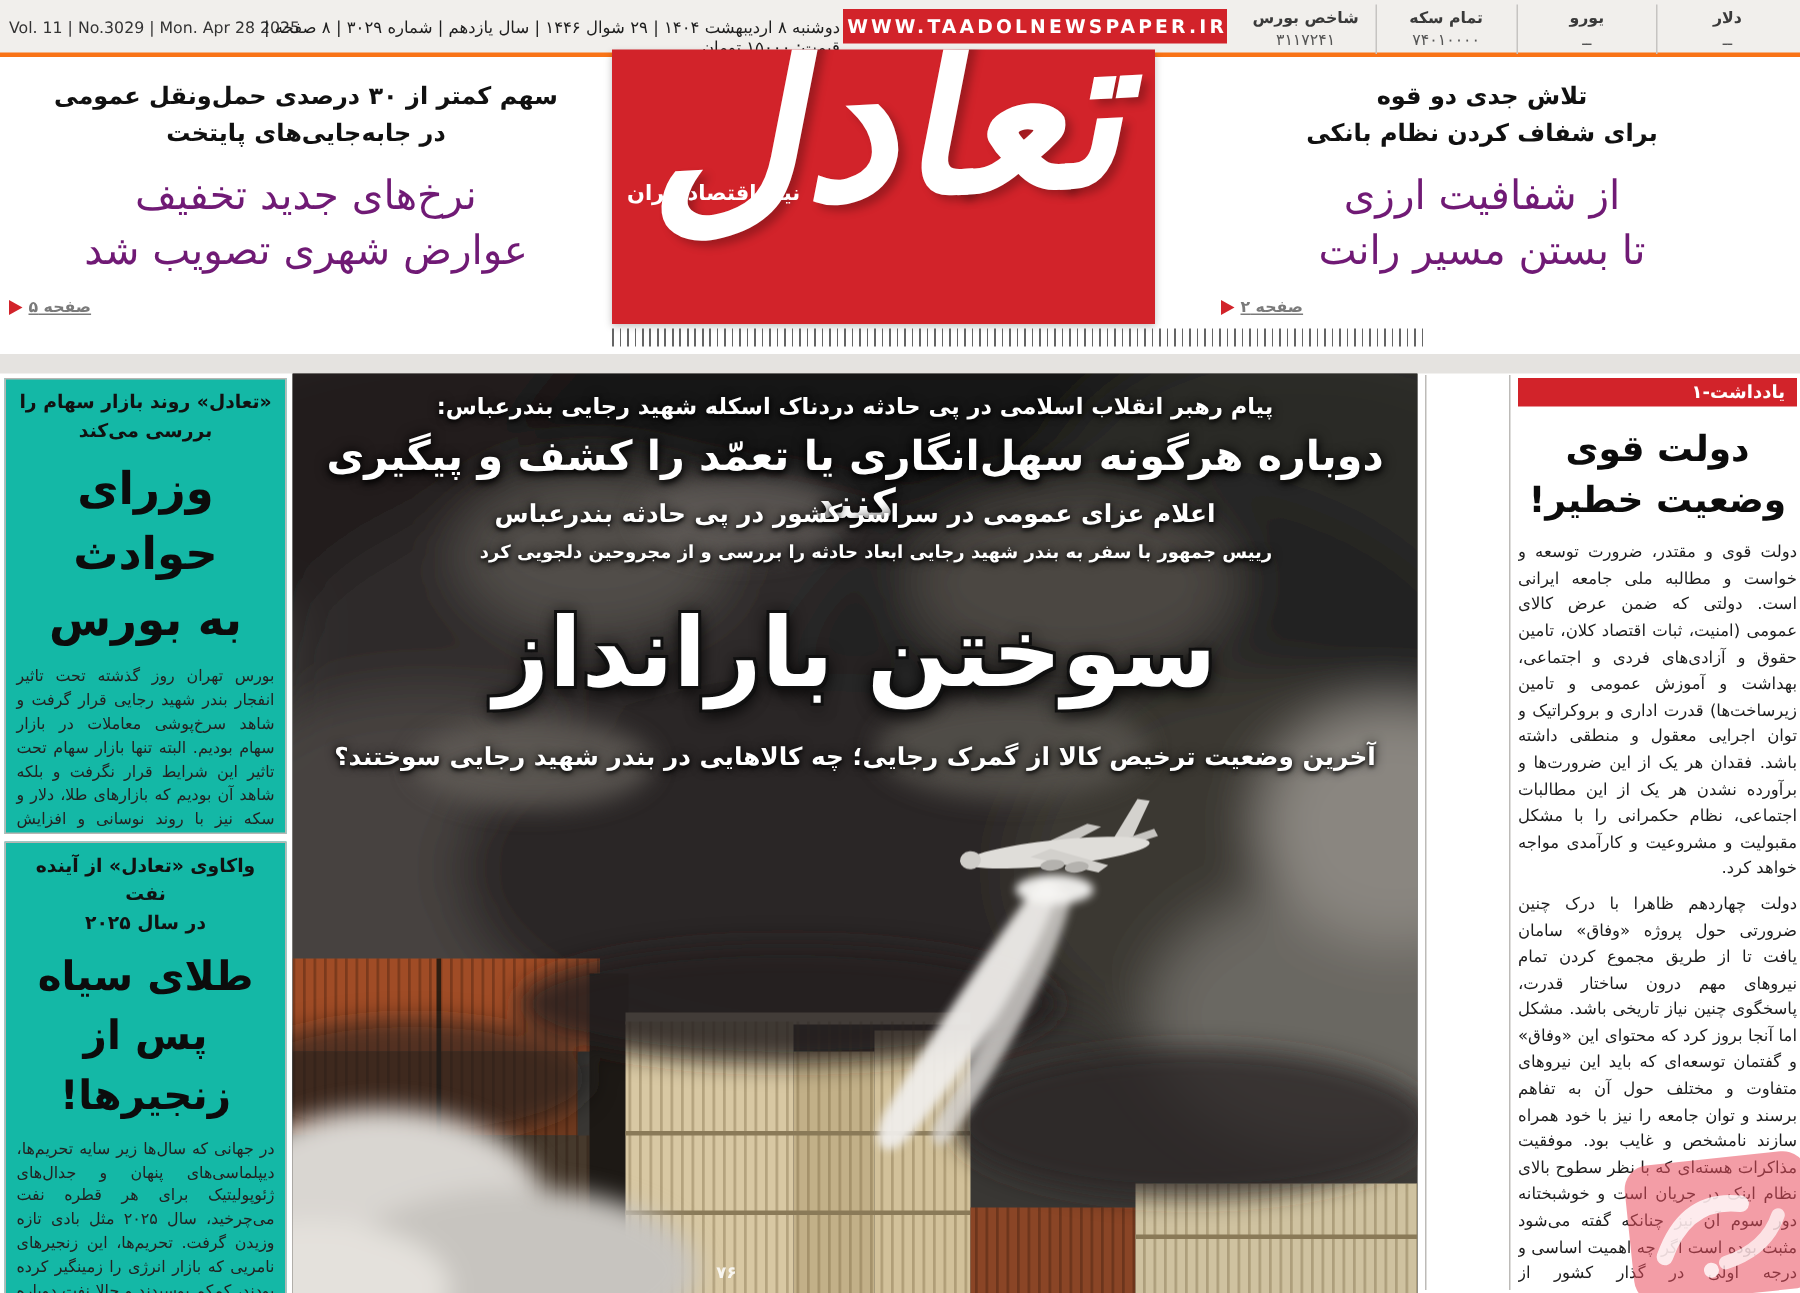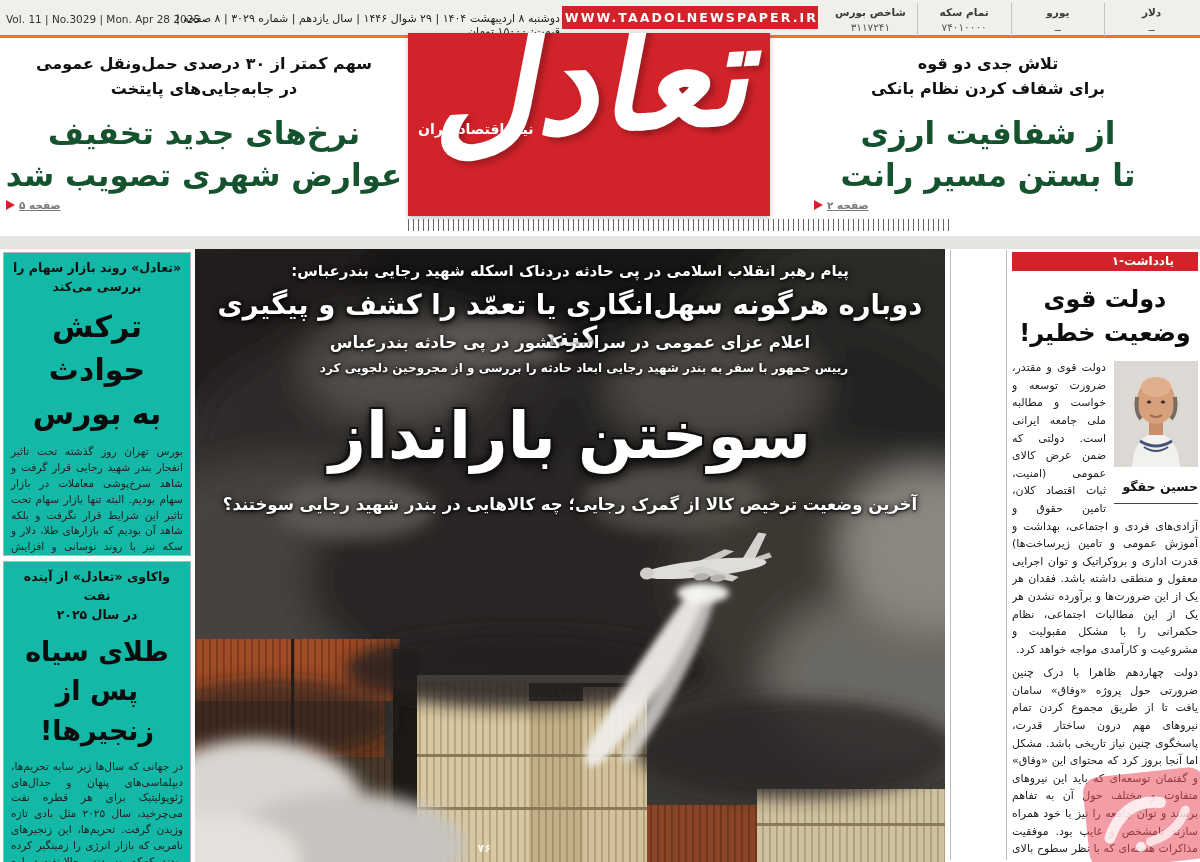--- a/index.html
+++ b/index.html
@@ -28,21 +28,21 @@
   .logo-tagline { position:absolute; left:10px; top:88px; color:#fff; font-size:14px; font-weight:bold; }
   .ruler { position:absolute; left:408px; top:219px; width:542px; height:12px;
            background:repeating-linear-gradient(90deg,#4a4a4a 0 1px, transparent 1px 5px); opacity:.85; }
   .gray-band { position:absolute; left:0; top:236px; width:1200px; height:13px; background:#e5e3e0; }
 
   
   .hl { position:absolute; top:52px; text-align:center; }
   .hl-left  { left:4px;   width:400px; }
   .hl-right { left:782px; width:412px; }
   .hl .kicker { font-size:16px; font-weight:bold; color:#111; line-height:1.55; }
-  .hl .title  { margin-top:10px; font-size:31px; font-weight:bold; color:#14532d; line-height:1.38; }
+  .hl .title  { margin-top:10px; font-size:27px; font-weight:normal; color:#701a75; line-height:1.38; }
   .pagemark { position:absolute; display:flex; align-items:center; gap:4px; direction:ltr; cursor:pointer; }
   .pm-left  { left:6px;   top:199px; }
   .pm-right { left:814px; top:199px; }
   .tri { width:0; height:0; border-top:5px solid transparent; border-bottom:5px solid transparent; border-left:9px solid #d2232a; }
   .pm-text { font-size:10.5px; color:#7a7a7a; font-weight:bold;text-decoration:underline; }
 
   
   .lbox { position:absolute; left:3px; width:188px; border:1px solid #b8b6b3; background:#14b8a6;
           padding:6px 7px; text-align:center; overflow:hidden; }
   .lbox1 { top:252px; height:304px; }
@@ -66,21 +66,21 @@
                            0 0 12px rgba(0,0,0,.85), 0 5px 10px rgba(0,0,0,.6); }
   .ov-deck   { top:246px; font-size:16.5px; }
 
   
   .vr { position:absolute; top:250px; height:610px; width:1px; background:#bdbbb8; }
   .vr1 { left:950px; } .vr2 { left:1006px; }
 
   
   .note { position:absolute; left:1012px; top:252px; width:186px; height:608px; overflow:hidden; }
   .note-bar { height:19px; background:#d2232a; color:#fff; font-size:12px; font-weight:bold;
-              line-height:19px; padding:0 24px; text-align:right; }
+              line-height:19px; padding:0 8px; text-align:right; }
   .note-title { text-align:center; font-size:24px; font-weight:bold; line-height:1.4; margin:12px 0 9px; color:#0c0c0c; }
   .note-body { font-size:11px; line-height:1.6; text-align:justify; color:#1c1c1c; }
   .note-body p { margin:0 0 6px; }
   .note-fig { float:right; width:84px; margin:2px 0 4px 8px; }
   .note-fig .cap { font-size:12.5px; font-weight:bold; color:#111; margin-top:4px; padding-bottom:6px;
                    border-bottom:1px solid #444; text-align:right; }
 
   
   .watermark { position:absolute; left:1086px; top:772px; width:122px; height:92px;
                background:rgba(234,77,92,.55); border-radius:16px; transform:rotate(-6deg); cursor:pointer; }
@@ -140,21 +140,21 @@
 تا بستن مسیر رانت</div>
   </div>
   <div class="pagemark pm-right">
     <span class="tri"></span>
     <span class="pm-text">صفحه ۲</span>
   </div>
 
   <div class="lbox lbox1">
     <div class="kicker preline">«تعادل» روند بازار سهام را
 بررسی می‌کند</div>
-    <div class="title preline">ترکش حوادث
+    <div class="title preline">وزرای حوادث
 به بورس</div>
     <div class="body"><span>بورس تهران روز گذشته تحت تاثیر انفجار بندر شهید رجایی قرار گرفت و شاهد سرخ‌پوشی معاملات در بازار سهام بودیم. البته تنها بازار سهام تحت تاثیر این شرایط قرار نگرفت و بلکه شاهد آن بودیم که بازارهای طلا، دلار و سکه نیز با روند نوسانی و افزایش قیمت مواجه شدند. با توجه به شرایط این بندر و دوره سوم مذاکرات می‌توان گفت که بازارهای کشور با کمی ترس معاملات خود را انجام می‌دهند و احتمالا تا تثبیت شرایط این روند چند روزی ادامه داشته باشد. البته با توجه به سیگنال‌های مطرح شده...</span> </div>
   </div>
 
   <div class="lbox lbox2">
     <div class="kicker preline">واکاوی «تعادل» از آینده نفت
 در سال ۲۰۲۵</div>
     <div class="title preline">طلای سیاه
 پس از زنجیرها!</div>
     <div class="body"><span>در جهانی که سال‌ها زیر سایه تحریم‌ها، دیپلماسی‌های پنهان و جدال‌های ژئوپولیتیک برای هر قطره نفت می‌چرخید، سال ۲۰۲۵ مثل بادی تازه وزیدن گرفت. تحریم‌ها، این زنجیرهای نامریی که بازار انرژی را زمینگیر کرده بودند، کم‌کم پوسیدند و حالا نفت دوباره به میدان بازگشته است. اما آیا این بازگشت، بازگشتی فاتحانه خواهد بود یا ماجراجویی تازه‌ای در دل توفان؟ به گزارش «تعادل» صبح یکی از روزهای بهاری ۲۰۲۵، وقتی وزرای نفت کشورهای اوپک پلاس با چهره‌هایی گشاده در وین قدم می‌زدند...</span> </div>
@@ -261,37 +261,20 @@
   </div>
 
   <div class="vr vr1"></div>
   <div class="vr vr2"></div>
 
   <div class="note">
     <div class="note-bar">یادداشت-۱</div>
     <div class="note-title preline">دولت قوی
 وضعیت خطیر!</div>
     <div class="note-body">
-      <div class="note-fig">
-        <svg viewBox="0 0 84 106" width="84" height="106">
-          <rect width="84" height="106" fill="#dcd9d4"></rect>
-          <path d="M18,106 Q20,74 42,72 Q64,74 66,106 Z" fill="#f2f1ee"></path>
-          <path d="M26,80 q16,10 32,0" stroke="#44537a" stroke-width="3" fill="none"></path>
-          <path d="M30,86 q12,8 24,0" stroke="#44537a" stroke-width="2" fill="none"></path>
-          <rect x="35" y="56" width="14" height="18" fill="#c98e6c"></rect>
-          <ellipse cx="42" cy="40" rx="19" ry="23" fill="#d6a07c"></ellipse>
-          <ellipse cx="42" cy="26" rx="15" ry="10" fill="#e0af8c"></ellipse>
-          <path d="M23,36 q-2,16 4,22" stroke="#7a6a60" stroke-width="4" fill="none"></path>
-          <path d="M61,36 q2,16 -4,22" stroke="#7a6a60" stroke-width="4" fill="none"></path>
-          <ellipse cx="35" cy="41" rx="2.2" ry="1.5" fill="#3c2e26"></ellipse>
-          <ellipse cx="49" cy="41" rx="2.2" ry="1.5" fill="#3c2e26"></ellipse>
-          <path d="M36,54 q6,4 12,0" stroke="#9c6a50" stroke-width="2" fill="none"></path>
-        </svg>
-        <div class="cap">حسین حقگو</div>
-      </div>
       <p>دولت قوی و مقتدر، ضرورت توسعه و خواست و مطالبه ملی جامعه ایرانی است. دولتی که ضمن عرض کالای عمومی (امنیت، ثبات اقتصاد کلان، تامین حقوق و آزادی‌های فردی و اجتماعی، بهداشت و آموزش عمومی و تامین زیرساخت‌ها) قدرت اداری و بروکراتیک و توان اجرایی معقول و منطقی داشته باشد. فقدان هر یک از این ضرورت‌ها و برآورده نشدن هر یک از این مطالبات اجتماعی، نظام حکمرانی را با مشکل مقبولیت و مشروعیت و کارآمدی مواجه خواهد کرد.</p>
       <p>دولت چهاردهم ظاهرا با درک چنین ضرورتی حول پروژه «وفاق» سامان یافت تا از طریق مجموع کردن تمام نیروهای مهم درون ساختار قدرت، پاسخگوی چنین نیاز تاریخی باشد. مشکل اما آنجا بروز کرد که محتوای این «وفاق» و گفتمان توسعه‌ای که باید این نیروهای متفاوت و مختلف حول آن به تفاهم برسند و توان جامعه را نیز با خود همراه سازند نامشخص و غایب بود. موفقیت مذاکرات هسته‌ای که با نظر سطوح بالای نظام اینک در جریان است و خوشبختانه دور سوم آن نیز چنانکه گفته می‌شود مثبت بوده است اگر چه اهمیت اساسی و درجه اولی در گذار کشور از ابربحران‌های اقتصادی و سیاسی و اجتماعی دارد اما در ادامه برای موفقیت، نیازمند دولتی قوی است که بتواند چنان توافقات خارجی را در قالب گفتمان یا راهبردی منسجم و خردمندانه، در ساختار اجرایی تبدیل به بروزدهایی در خدمت توسعه و پیشرفت جامعه نماید.</p>
     </div>
   </div>
 
   <div class="watermark">
     <svg viewBox="0 0 122 92" width="122" height="92">
       <path d="M22,62 q18,-38 54,-30" stroke="#ffffff" stroke-width="11" fill="none" opacity=".8" stroke-linecap="round"></path>
       <path d="M62,70 q28,-6 38,-28" stroke="#ffffff" stroke-width="9" fill="none" opacity=".7" stroke-linecap="round"></path>
       <circle cx="52" cy="74" r="5" fill="#ffffff" opacity=".8"></circle>

